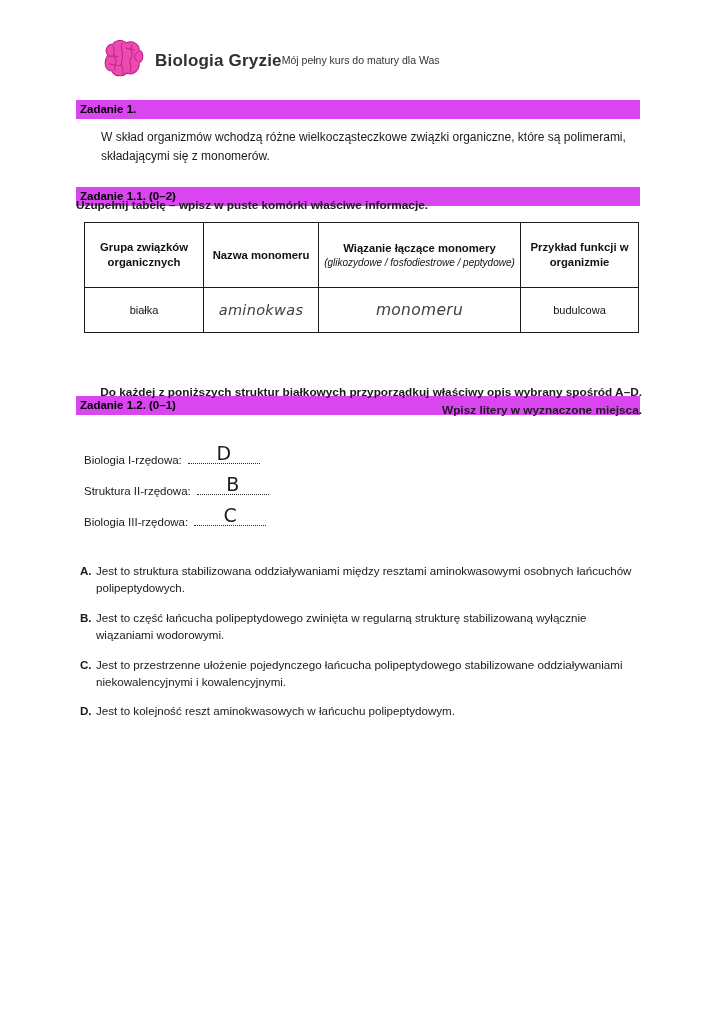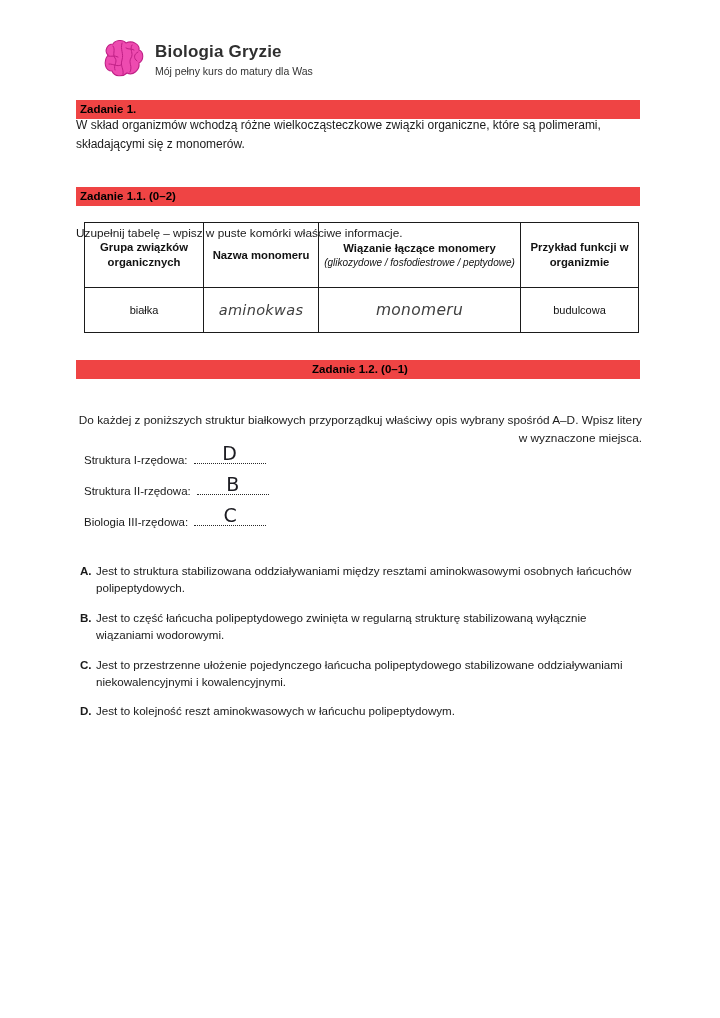--- a/index.html
+++ b/index.html
@@ -27,21 +27,21 @@
     gap: 9px;
   }
   .brand-logo {
     width: 46px;
     height: 44px;
     flex: 0 0 auto;
     display: block;
   }
   .brand-text {
     display: flex;
-    flex-direction: column;
+    flex-direction: row;
     justify-content: flex-start;
     padding-top: 1px;
   }
   .brand-title {
     font-size: 17px;
     font-weight: bold;
     color: #2f2f2f;
     letter-spacing: .2px;
     line-height: 1.15;
   }
@@ -50,38 +50,38 @@
     color: #333333;
     line-height: 1.3;
     margin-top: 3px;
   }
 
   
   .task-bar {
     position: absolute;
     left: 76px;
     width: 564px;
-    background: #ef4444;
+    background: #d946ef;
     font-size: 11.5px;
     font-weight: bold;
     color: #000;
     padding: 2px 0 2px 4px;
     box-sizing: border-box;
     line-height: 1.3;
   }
 
   .body-text {
     position: absolute;
     left: 76px;
     width: 566px;
     font-size: 12px;
     line-height: 1.55;
     color: #1a1a1a;
   }
-  .body-text.bold { font-weight: normal; font-size: 11.8px; margin-top: 28px; }
+  .body-text.bold { font-weight: bold; font-size: 11.8px; }
 
   
   .tbl {
     position: absolute;
     left: 84px;
     top: 222px;
     width: 554px;
     border-collapse: collapse;
     table-layout: fixed;
   }
@@ -199,21 +199,21 @@
       <path d="M26 10 C29 12, 31 10, 34 12"></path>
     </g>
   </svg>
   <div class="brand-text">
     <div class="brand-title">Biologia Gryzie</div>
     <div class="brand-tagline">Mój pełny kurs do matury dla Was</div>
   </div>
 </div>
 
 <div class="task-bar" style="top:100px;">Zadanie 1.</div>
-<div class="body-text" style="top:116px;">W skład organizmów wchodzą różne wielkocząsteczkowe związki organiczne, które są polimerami, składającymi się z monomerów.</div>
+<div class="body-text" style="top:128px;margin-left:25px;">W skład organizmów wchodzą różne wielkocząsteczkowe związki organiczne, które są polimerami, składającymi się z monomerów.</div>
 
 <div class="task-bar" style="top:177px;margin-top:10px;">Zadanie 1.1. (0–2)</div>
 <div class="body-text bold" style="top:196px;">Uzupełnij tabelę – wpisz w puste komórki właściwe informacje.</div>
 
 <table class="tbl">
   <colgroup>
     <col class="col-a">
       <col class="col-b">
       <col class="col-c">
       <col class="col-d">
@@ -238,26 +238,26 @@
   <tbody>
     <tr>
       <td><span>białka</span></td>
       <td><span class="handwritten">aminokwas</span></td>
       <td><span class="handwritten big">monomeru</span></td>
       <td><span>budulcowa</span></td>
     </tr>
   </tbody>
 </table>
 
-<div class="task-bar" style="top:360px;text-align:center;">Zadanie 1.2. (0–1)</div>
+<div class="task-bar" style="top:396px;">Zadanie 1.2. (0–1)</div>
 <div class="body-text bold" style="top:383px;text-align:right;">Do każdej z poniższych struktur białkowych przyporządkuj właściwy opis wybrany spośród A–D. Wpisz litery w wyznaczone miejsca.</div>
 
 <div class="struct-block">
   <div class="struct-row">
-    <span class="struct-label">Struktura I-rzędowa:</span><span class="dots"><span class="ans-letter">D</span></span>
+    <span class="struct-label">Biologia I-rzędowa:</span><span class="dots"><span class="ans-letter">D</span></span>
   </div>
   <div class="struct-row">
     <span class="struct-label">Struktura II-rzędowa:</span><span class="dots"><span class="ans-letter">B</span></span>
   </div>
   <div class="struct-row">
     <span class="struct-label">Biologia III-rzędowa:</span><span class="dots"><span class="ans-letter">C</span></span>
   </div>
 </div>
 
 <div class="options">

